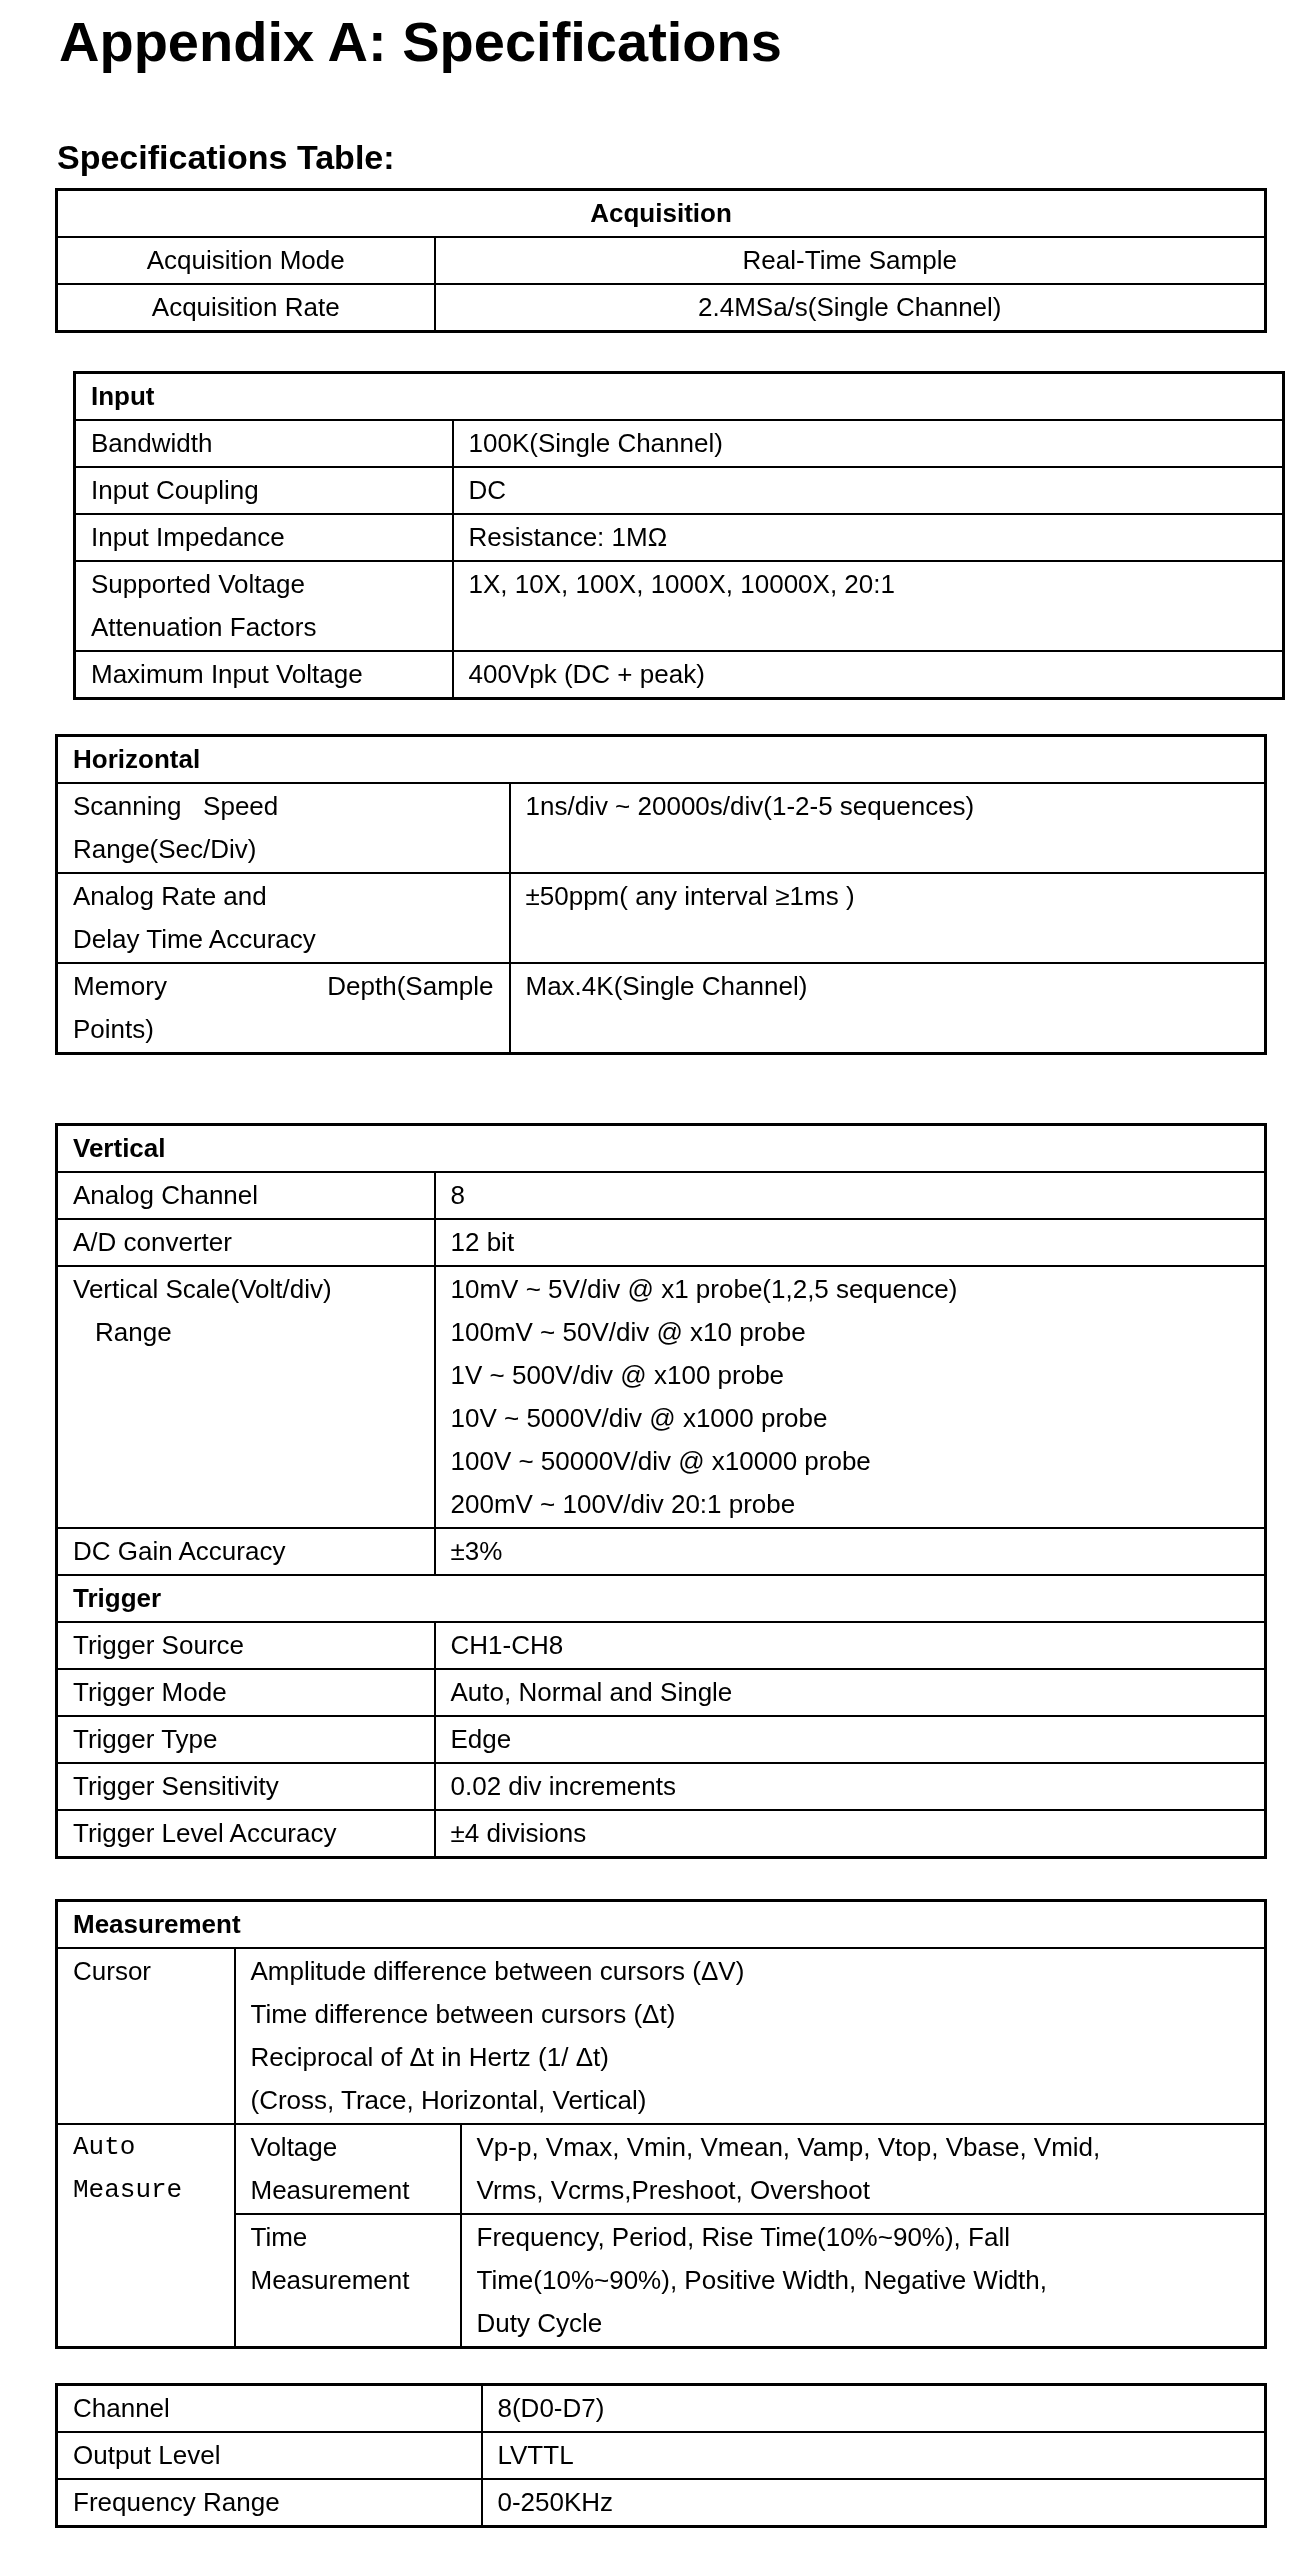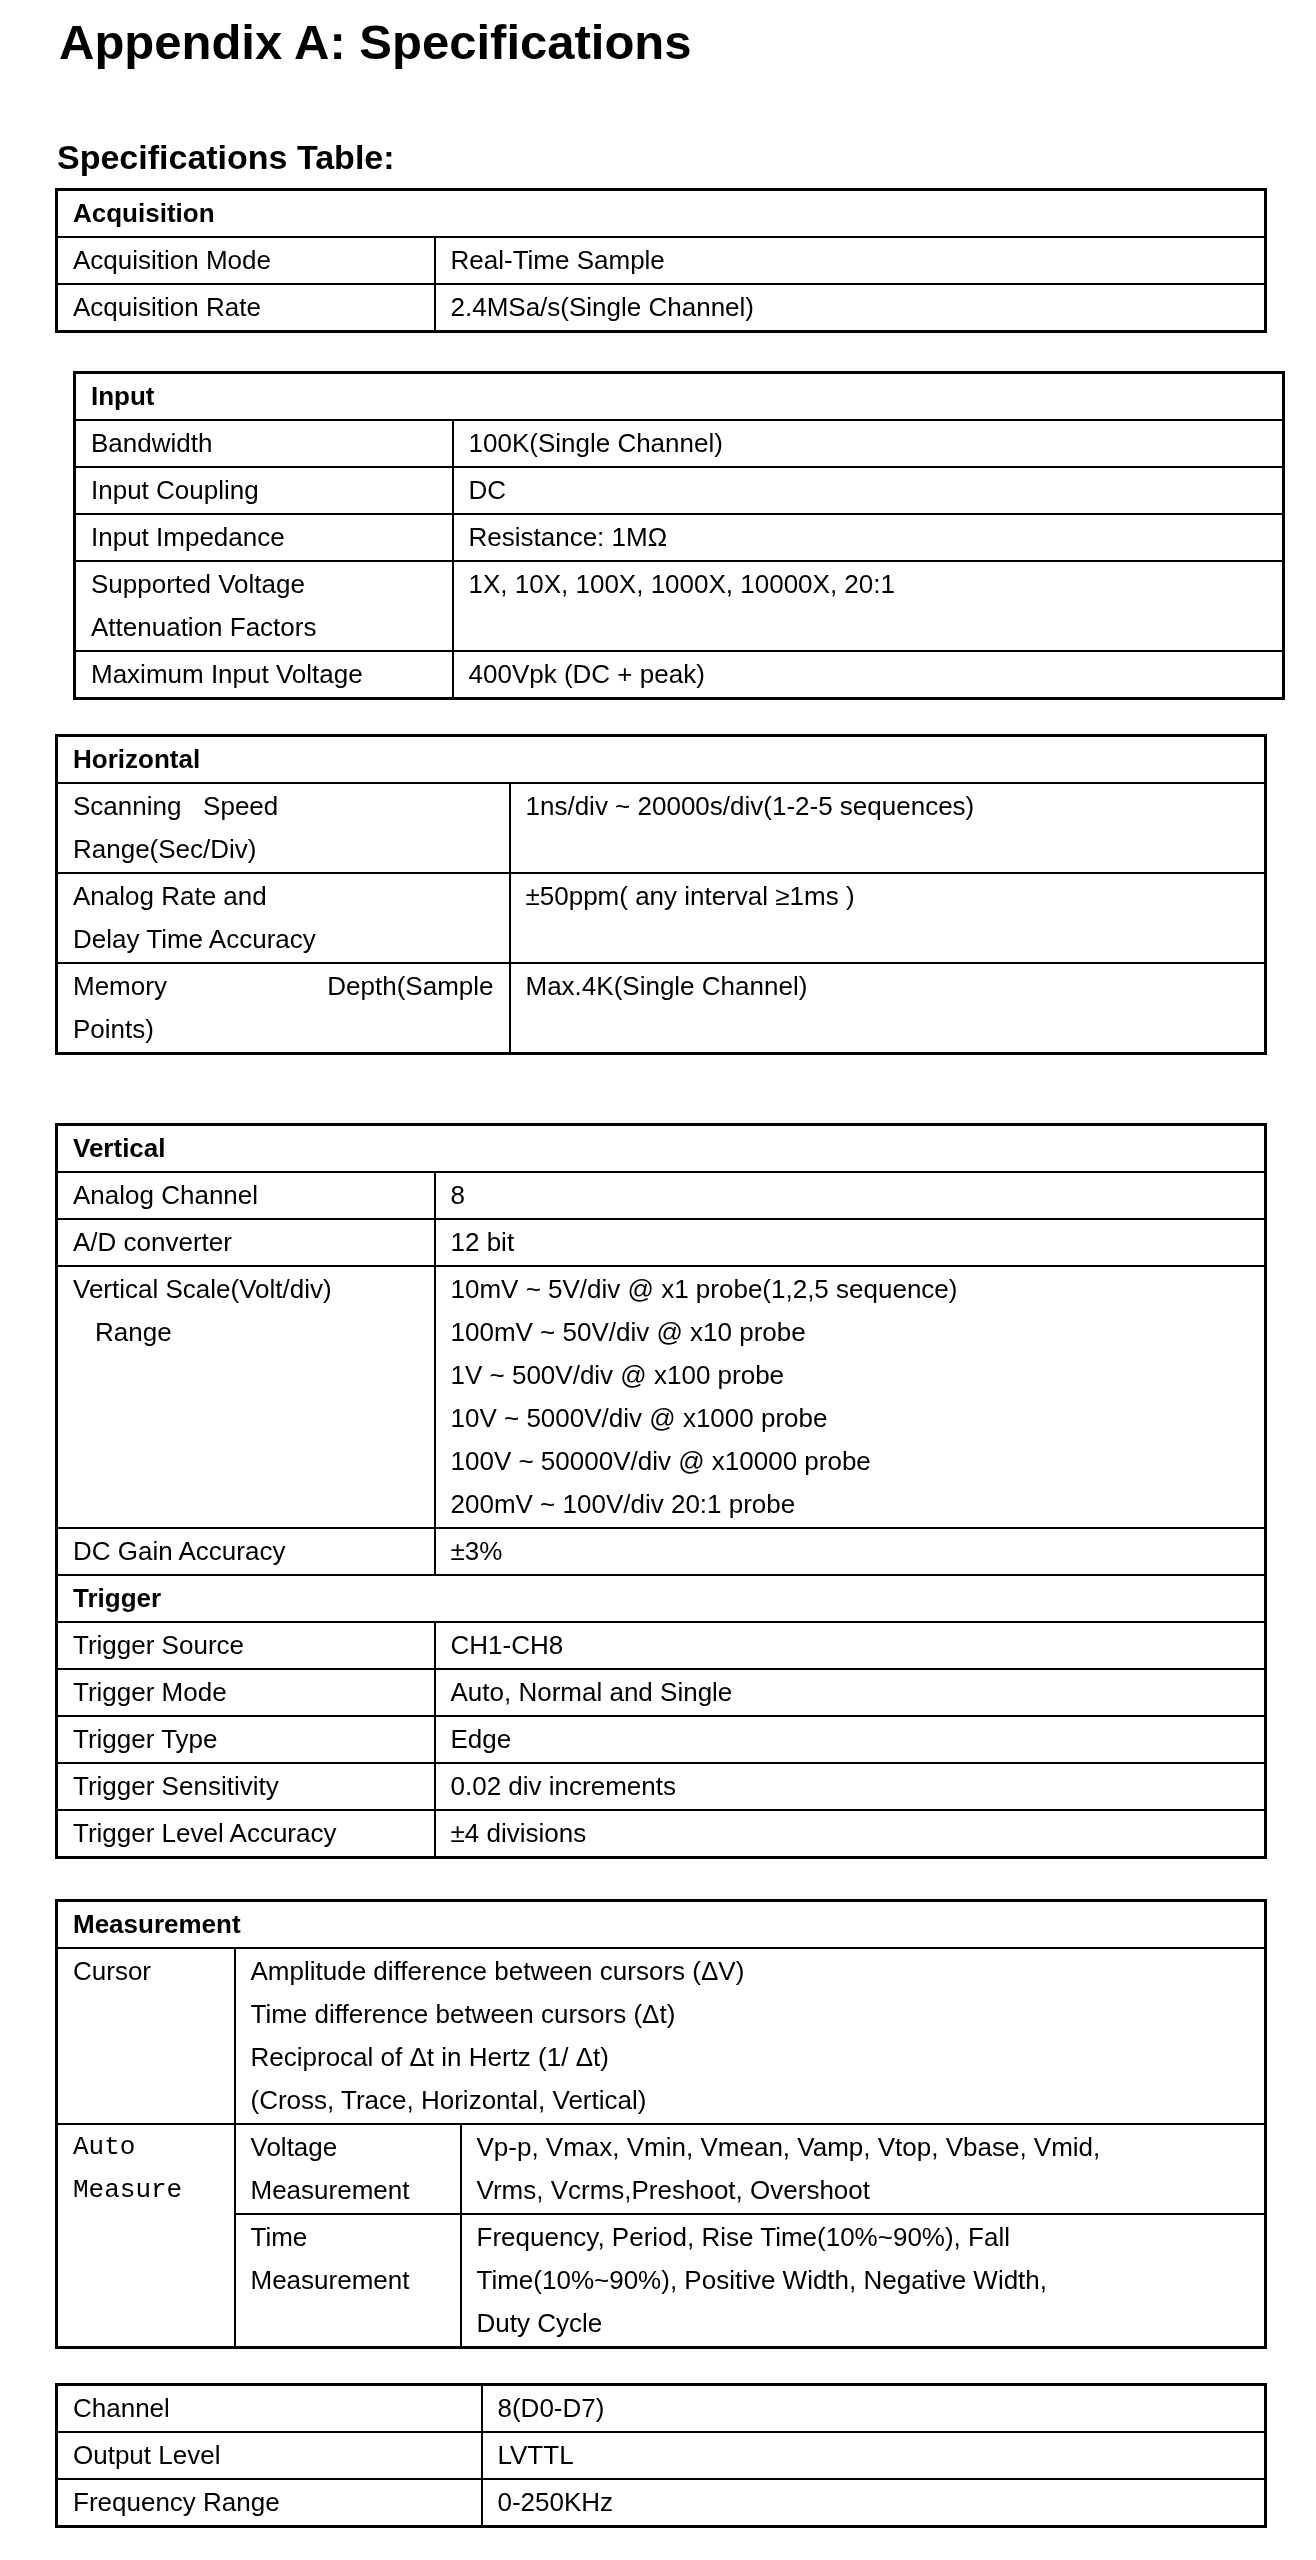--- a/index.html
+++ b/index.html
@@ -14,21 +14,21 @@
     color: #000000;
     overflow: hidden;
   }
   .page {
     box-sizing: border-box;
     width: 1316px;
     padding: 16px 49px 0 55px;
   }
   h1.doc-title {
     margin: 0 0 0 4px;
-    font-size: 49px;
+    font-size: 56px;
     line-height: 52px;
     font-weight: bold;
     letter-spacing: 0;
   }
   .section-label {
     margin: 74px 0 0 2px;
     font-size: 34px;
     line-height: 30px;
     font-weight: bold;
   }
@@ -49,21 +49,21 @@
   td.hdr { font-weight: bold; }
   td.pad-lg { padding-left: 31px; }
   td.mid { vertical-align: middle; font-family: Liberation Mono, monospace; }
   .ln { white-space: pre-wrap; }
   .justify-first .ln:first-child {
     text-align: justify;
     text-align-last: justify;
   }
   .indent-2 .ln:nth-child(2) { padding-left: 22px; }
 
-  .t-acq   { margin-top: 16px; }
+  .t-acq   { margin-top: 16px; text-align: center; }
   .t-input { margin-top: 38px; margin-left: 18px; }
   .t-horiz { margin-top: 34px; }
   .t-vert  { margin-top: 68px; }
   .t-meas  { margin-top: 40px; }
   .t-psg   { margin-top: 34px; }
 
   .t-acq   col.c1 { width: 378px; }
   .t-input col.c1 { width: 378px; }
   .t-horiz col.c1 { width: 453px; }
   .t-vert  col.c1 { width: 378px; }

